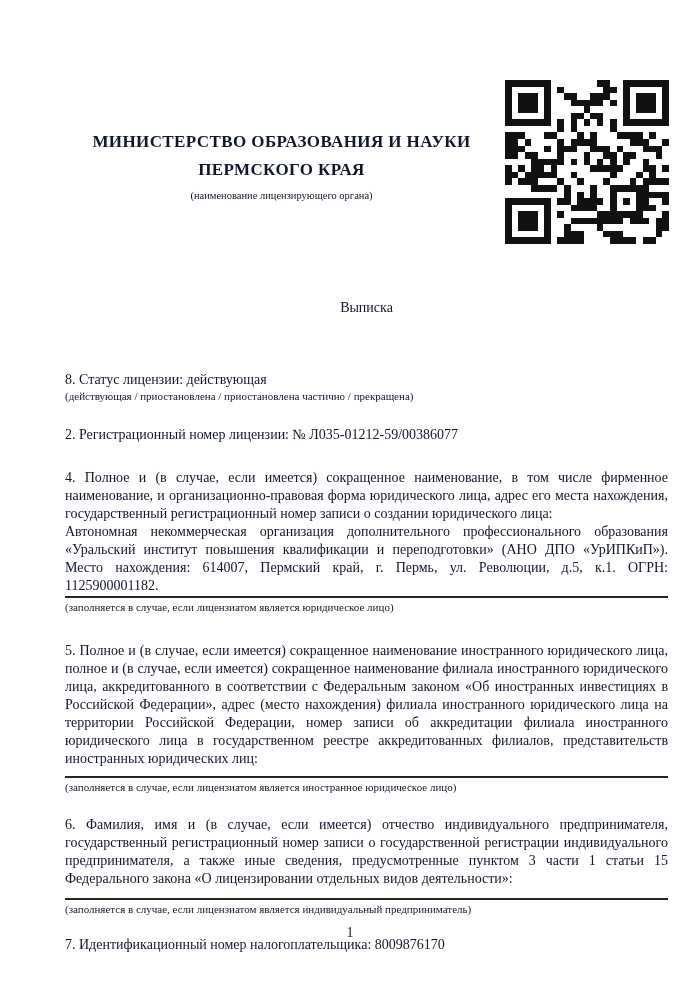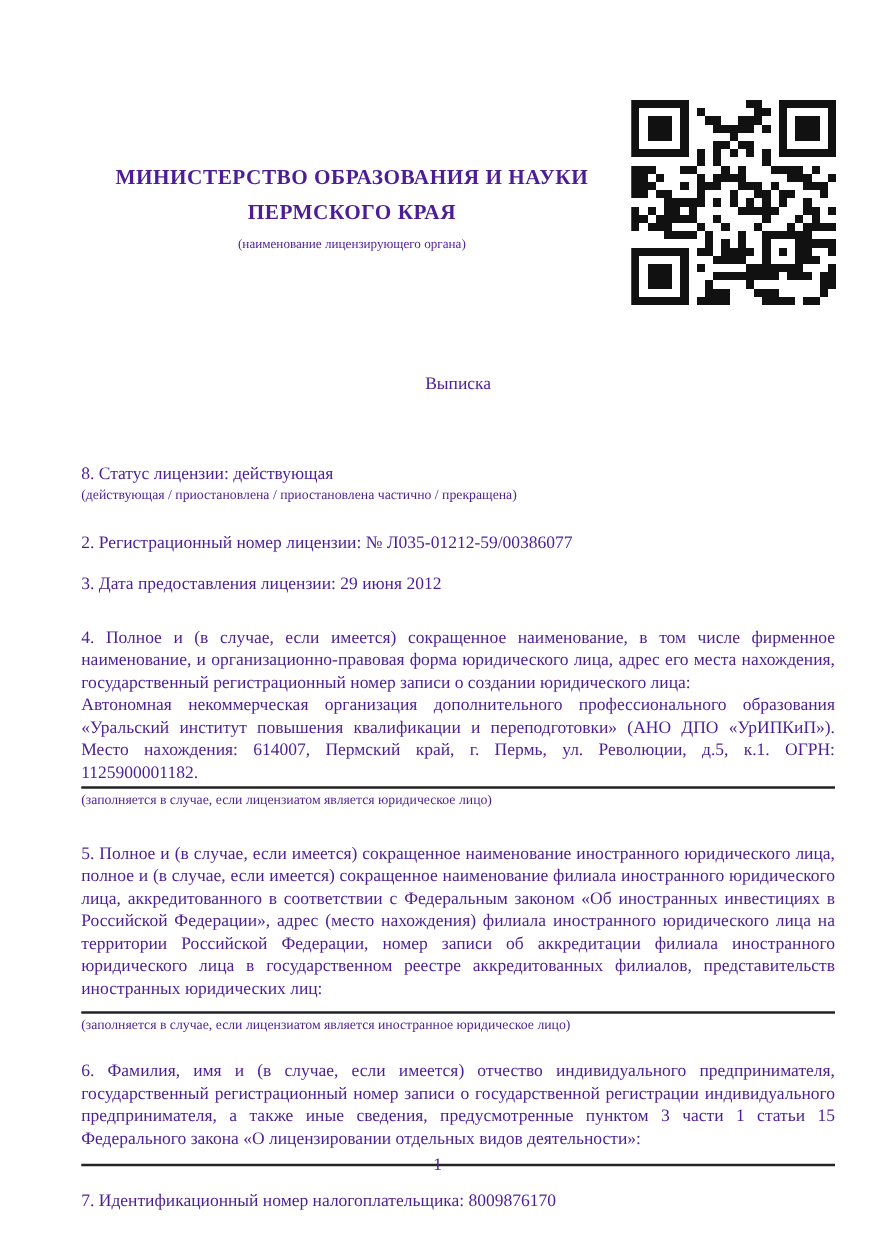--- a/index.html
+++ b/index.html
@@ -6,21 +6,21 @@
     margin: 0;
     padding: 0;
     background: #ffffff;
   }
   .page {
     position: relative;
     width: 700px;
     height: 989px;
     background: #ffffff;
     font-family: "Liberation Serif", serif;
-    color: #4c1d95;
+    color: #0f172a;
     overflow: hidden;
   }
   
   .header-block {
     position: absolute;
     top: 128px;
     left: 65px;
     width: 433px;
     text-align: center;
   }
@@ -434,33 +434,33 @@
     <div>Выписка</div>
   </div>
 
   <div class="content">
 
     <p class="item-text">8. Статус лицензии: действующая</p>
     <p class="small-caption">(действующая / приостановлена / приостановлена частично / прекращена)</p>
 
     <p class="item-text mt-item2">2. Регистрационный номер лицензии: № Л035-01212-59/00386077</p>
 
-    <p class="item-text mt-item3">3. Дата предоставления лицензии: 29 июня 2012</p>
 
     <p class="para mt-para4">4. Полное и (в случае, если имеется) сокращенное наименование, в том числе фирменное наименование, и организационно-правовая форма юридического лица, адрес его места нахождения, государственный регистрационный номер записи о создании юридического лица:
 Автономная некоммерческая организация дополнительного профессионального образования «Уральский институт повышения квалификации и переподготовки» (АНО ДПО «УрИПКиП»). Место нахождения: 614007, Пермский край, г. Пермь, ул. Революции, д.5, к.1. ОГРН: 1125900001182.</p>
     <div class="rule mt-rule4"></div>
     <p class="small-caption mt-cap">(заполняется в случае, если лицензиатом является юридическое лицо)</p>
 
     <p class="para mt-para5">5. Полное и (в случае, если имеется) сокращенное наименование иностранного юридического лица, полное и (в случае, если имеется) сокращенное наименование филиала иностранного юридического лица, аккредитованного в соответствии с Федеральным законом «Об иностранных инвестициях в Российской Федерации», адрес (место нахождения) филиала иностранного юридического лица на территории Российской Федерации, номер записи об аккредитации филиала иностранного юридического лица в государственном реестре аккредитованных филиалов, представительств иностранных юридических лиц:</p>
     <div class="rule mt-rule5"></div>
     <p class="small-caption mt-cap">(заполняется в случае, если лицензиатом является иностранное юридическое лицо)</p>
 
     <p class="para mt-para6">6. Фамилия, имя и (в случае, если имеется) отчество индивидуального предпринимателя, государственный регистрационный номер записи о государственной регистрации индивидуального предпринимателя, а также иные сведения, предусмотренные пунктом 3 части 1 статьи 15 Федерального закона «О лицензировании отдельных видов деятельности»:</p>
     <div class="rule mt-rule6"></div>
+    <p class="small-caption mt-cap">(заполняется в случае, если лицензиатом является индивидуальный предприниматель)</p>
 
     <p class="item-text mt-item7">7. Идентификационный номер налогоплательщика: 8009876170</p>
 
   </div>
 
   <div class="page-number">1</div>
 
 </div>
 
 </body></html>

